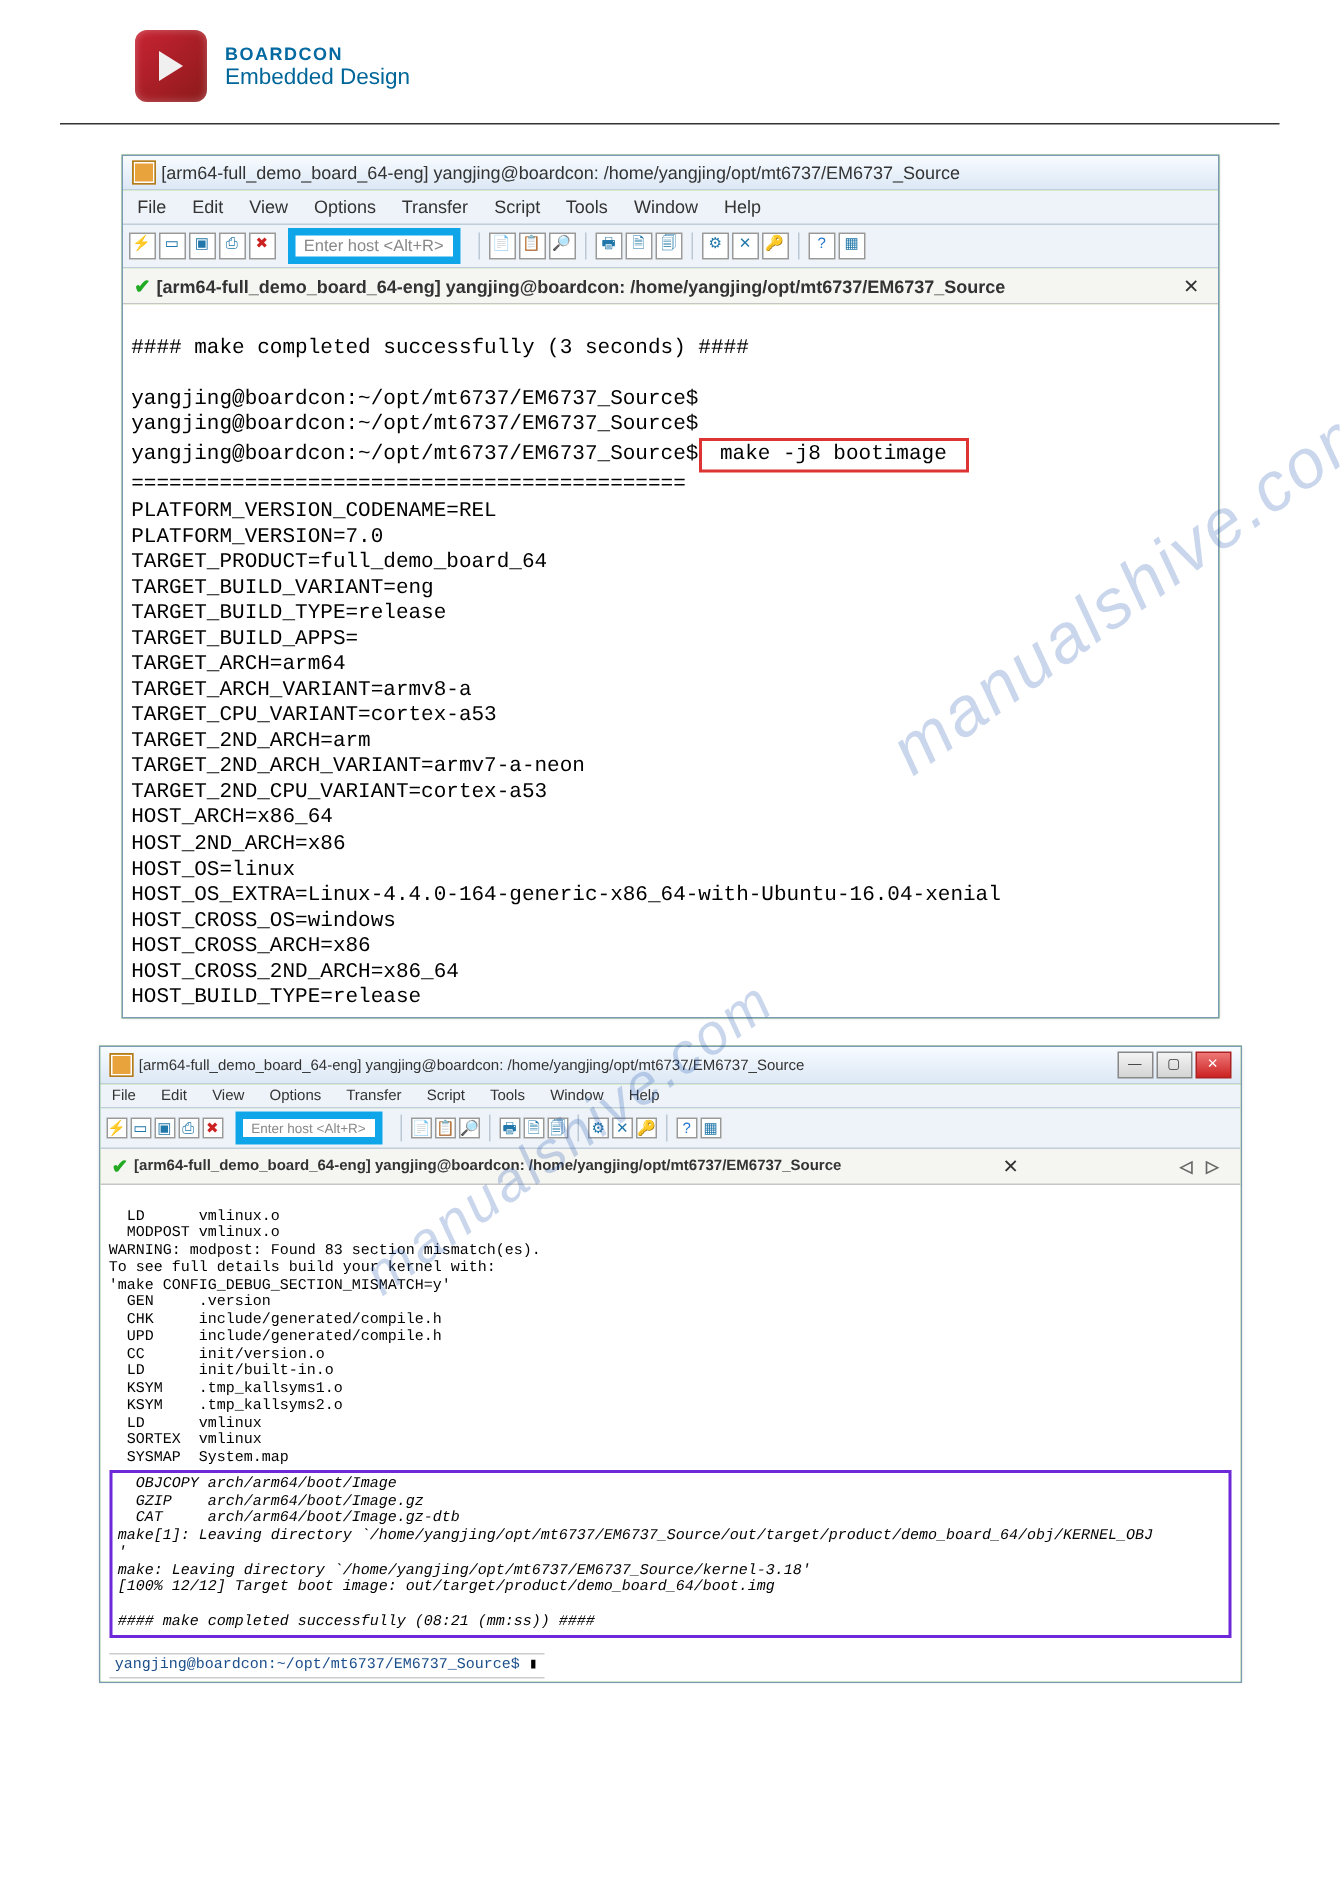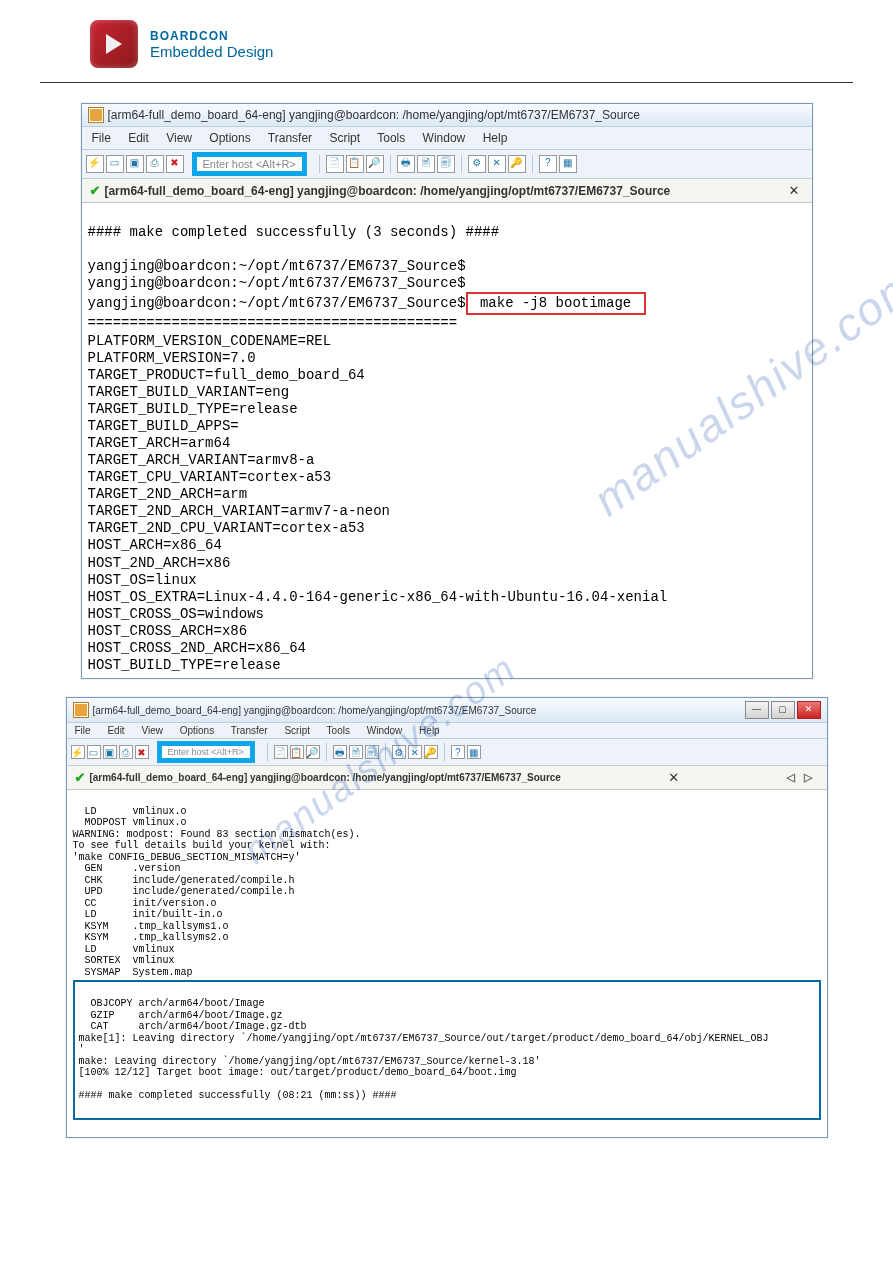--- a/index.html
+++ b/index.html
@@ -23,21 +23,21 @@
   .tico { display:inline-block; width:16px; height:16px; border:1px solid #999; background:#fff; font-size:10px; text-align:center; line-height:14px; color:#27a;}
   .thost { flex:0 0 auto; background:#fff; border:5px solid #0ea5e9; padding:1px 6px; font-size:11px; color:#888; margin:0 6px;}
   .tsep { width:1px; height:18px; background:#bcc7d4; margin:0 4px;}
   .w-tab { background:#f5f5f2; padding:4px 8px; font-size:12px; font-weight:bold; color:#333; display:flex; align-items:center; border-bottom:1px solid #c6c6c6;}
   .w-tab .chk { color:#2a2; margin-right:4px; font-size:13px;}
   .w-tab .cx { margin-left:auto; font-weight:normal; font-size:13px; padding:0 4px; cursor:default;}
   .navbtns { margin-left:auto; display:flex; gap:9px; font-size:11px; color:#666; padding-right:6px;}
   .term { padding:4px 6px; font-family:'Courier New', monospace; white-space:pre; font-size:14px; line-height:1.22; color:#000; background:#fff; overflow:hidden;}
   .term.small { font-size:10px; line-height:1.15; }
   .hl-cmd { color:#000; border:2px solid #d33; padding:1px 4px; display:inline-block;}
-  .red-box { border:2px solid #0369a1; padding:16px 4px; margin:2px 0; display:block;}
+  .red-box { border:2px solid #6d28d9; padding:2px 4px; margin:2px 0; display:block;font-style:italic;}
   .status { display:flex; background:#eef3f9; font-size:10px; color:#444; padding:2px 6px; border-top:1px solid #c0cdda;}
   .status .sseg { padding:0 8px;}
   .status .sright { margin-left:auto;}
   .hl-prompt { color:#1b4e8a; }
   .wmk { position:absolute; font-size:46px; color:rgba(40,90,180,0.25); font-style:italic; transform:rotate(-36deg); pointer-events:none; font-family:Arial; letter-spacing:2px;}
   .win2-wrap{position:relative;}
   .bottom-prompt { border-top:1px solid #ccc; border-bottom:1px solid #ccc; padding:2px 4px;}
 </style>
 </head>
 <body>
@@ -199,15 +199,16 @@
 <span>  SYSMAP  System.map</span>
 <span class="red-box"><span>  OBJCOPY arch/arm64/boot/Image</span>
 <span>  GZIP    arch/arm64/boot/Image.gz</span>
 <span>  CAT     arch/arm64/boot/Image.gz-dtb</span>
 <span>make[1]: Leaving directory `/home/yangjing/opt/mt6737/EM6737_Source/out/target/product/demo_board_64/obj/KERNEL_OBJ</span>
 <span>'</span>
 <span>make: Leaving directory `/home/yangjing/opt/mt6737/EM6737_Source/kernel-3.18'</span>
 <span>[100% 12/12] Target boot image: out/target/product/demo_board_64/boot.img</span>
 <span></span>
 <span>#### make completed successfully (08:21 (mm:ss)) ####</span></span>
+<span class="bottom-prompt"><span class="hl-prompt">yangjing@boardcon:~/opt/mt6737/EM6737_Source$ </span><span>▮</span></span>
 </div>
   <span class="wmk" style="top:40px; left:150px; font-size:38px;">manualshive.com</span>
 </div>
 
 </body></html>

